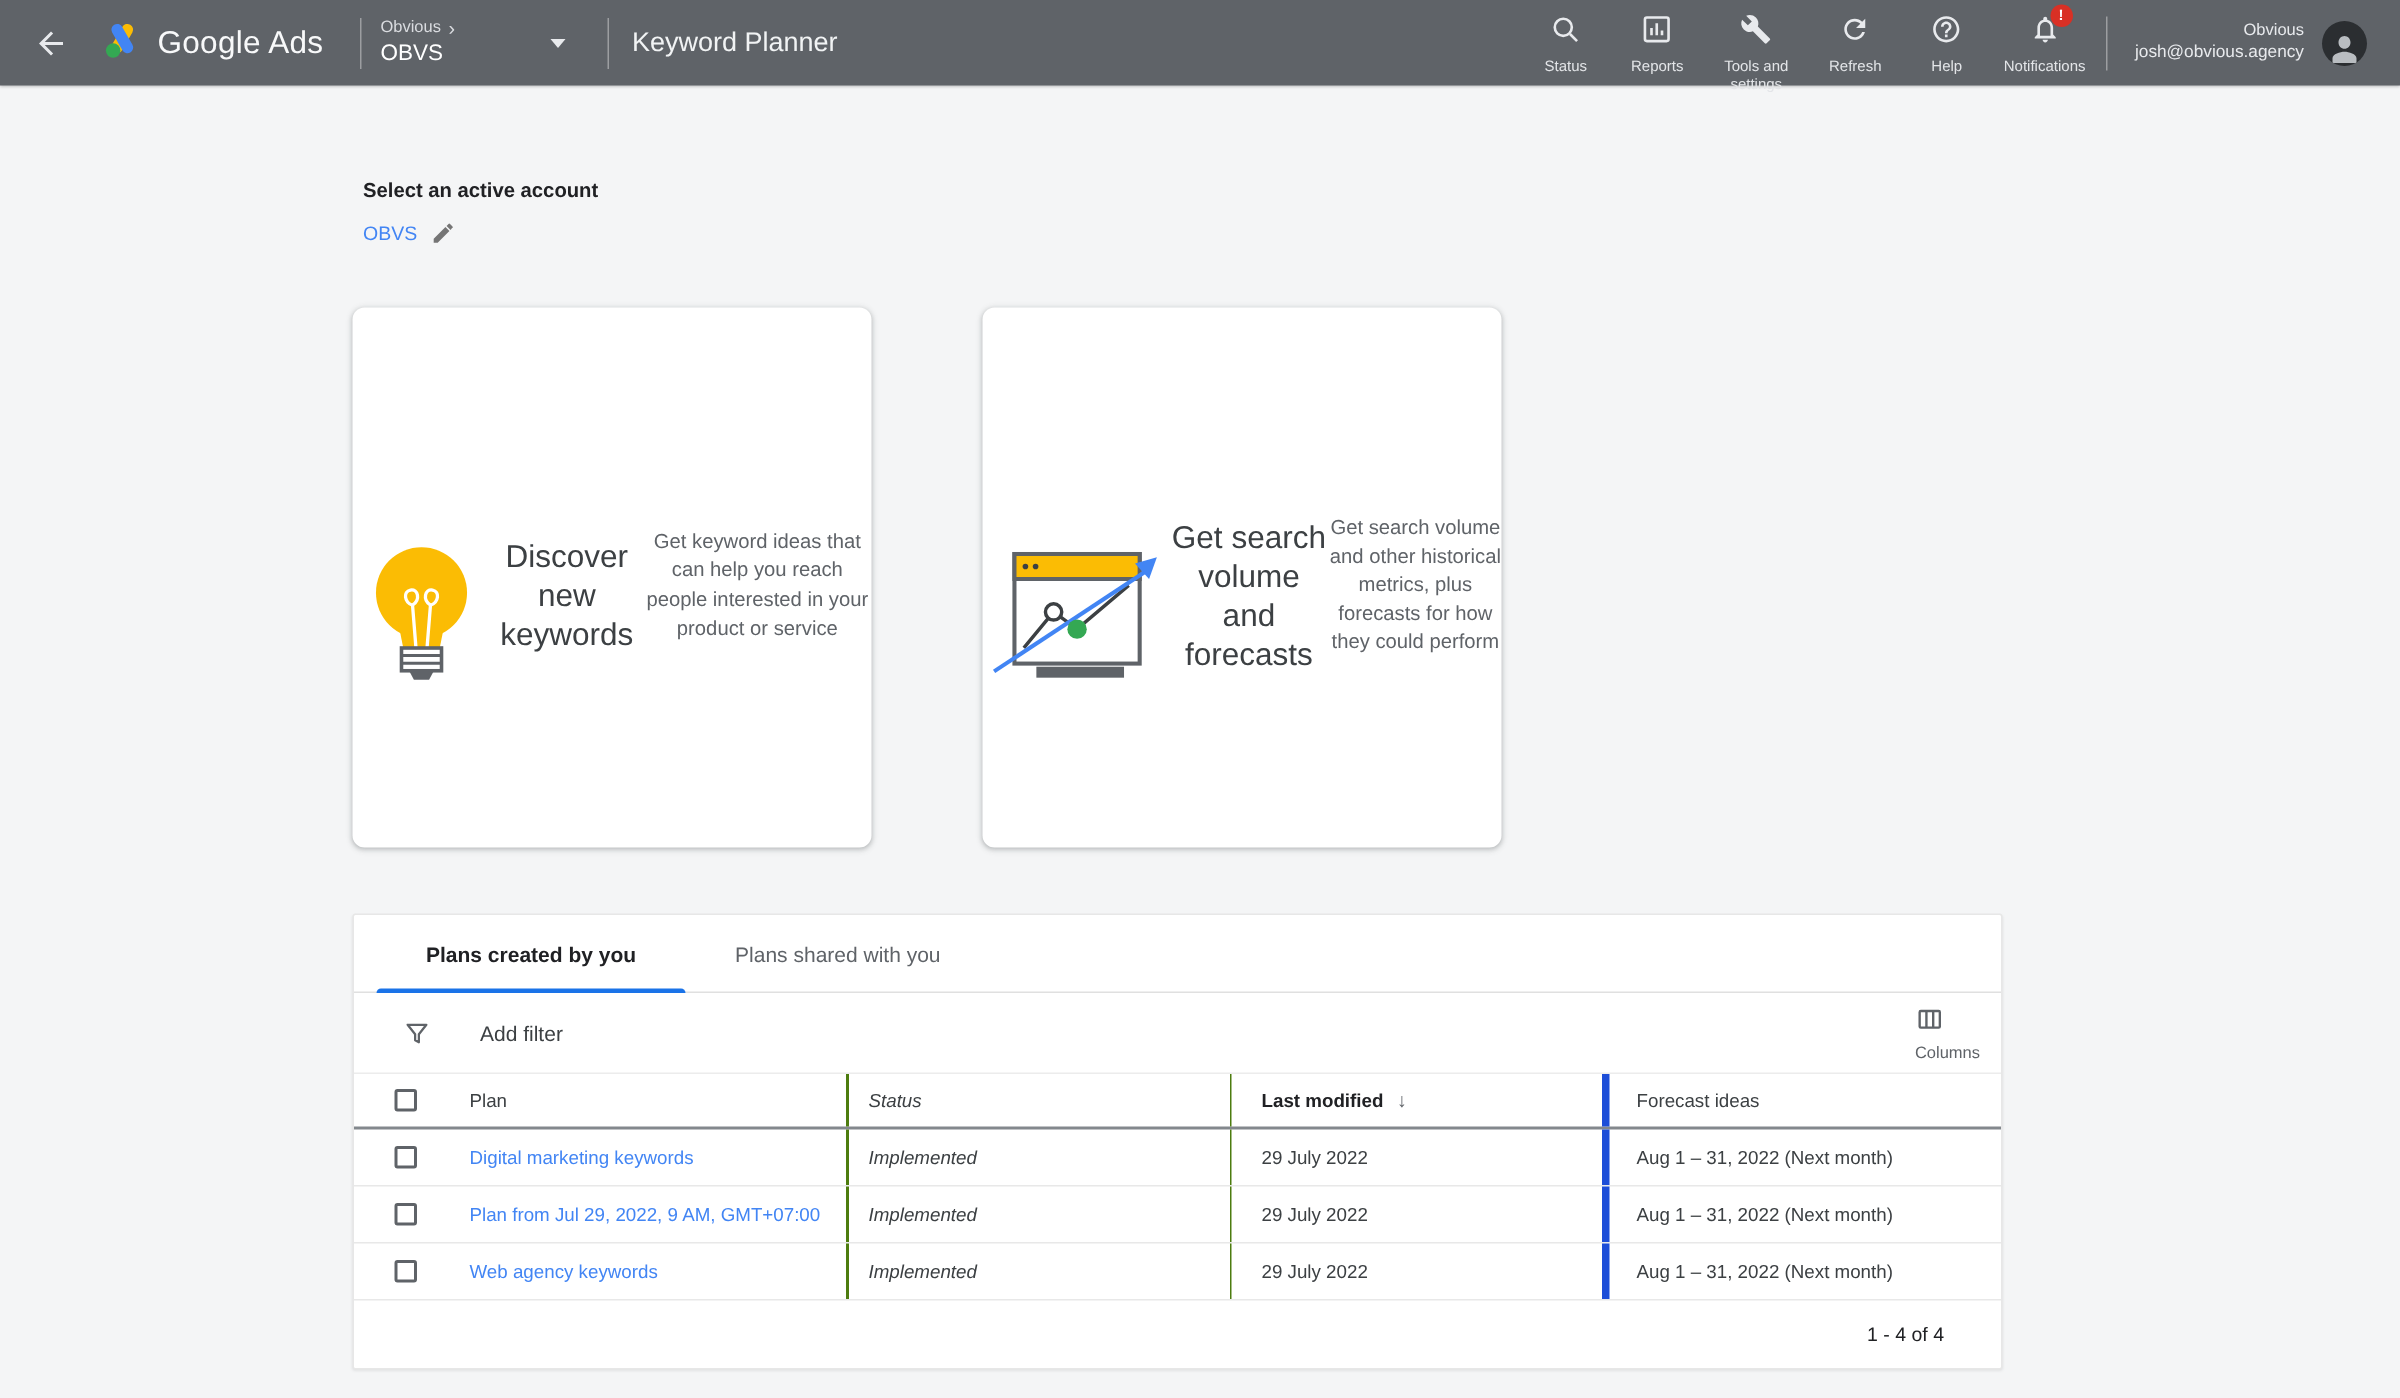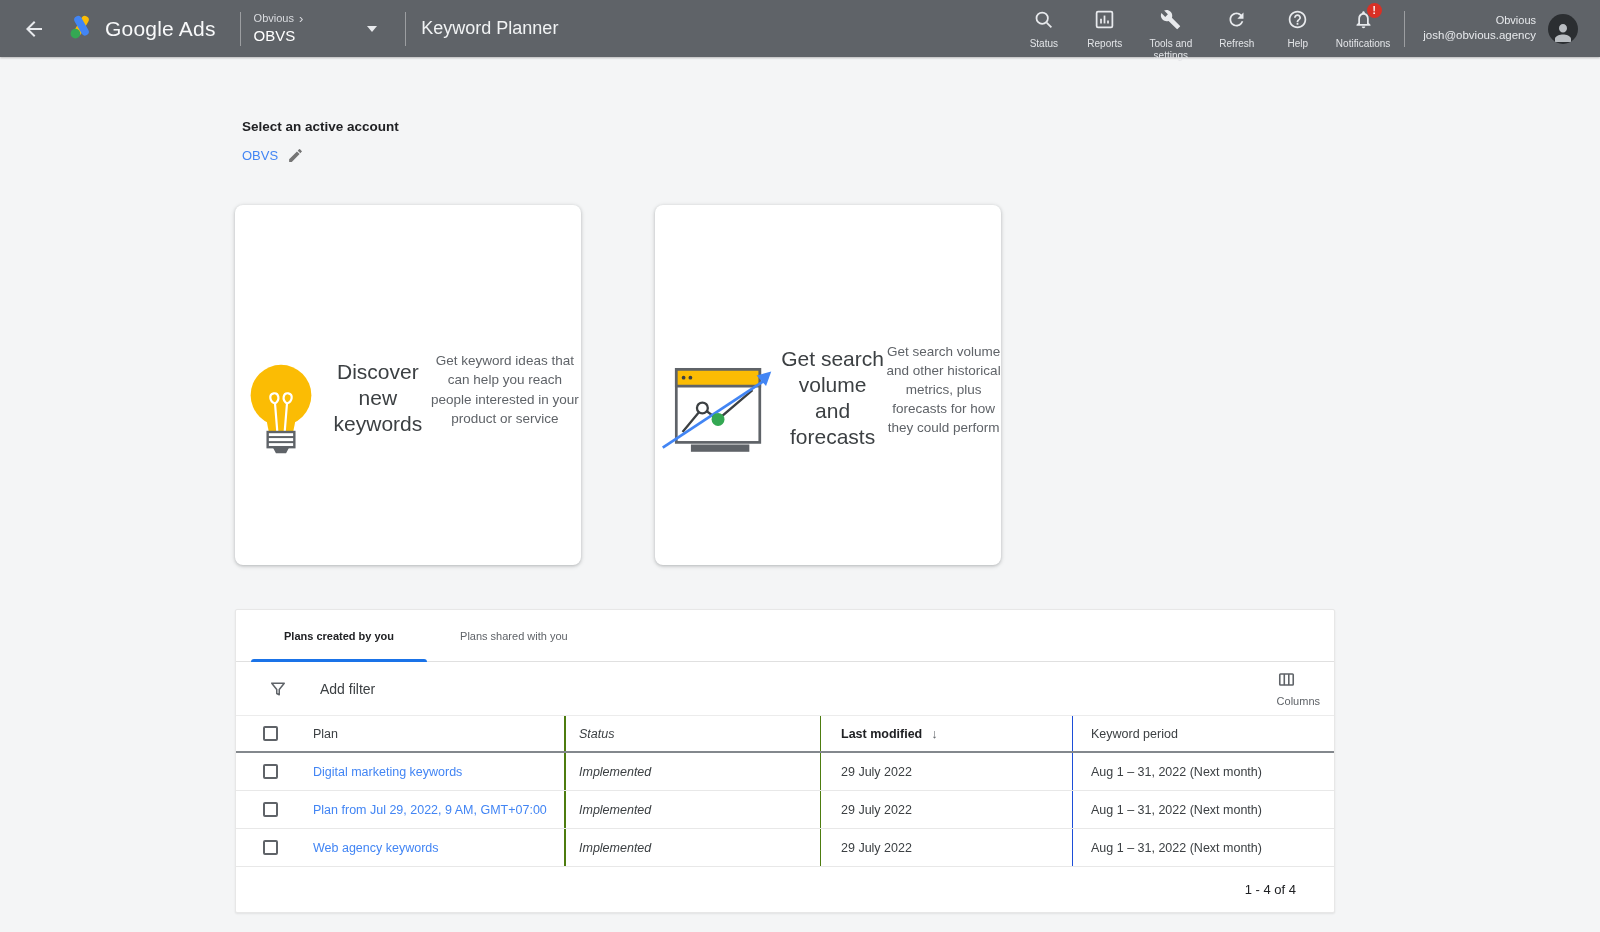--- a/index.html
+++ b/index.html
@@ -51,41 +51,41 @@
     box-shadow:0 1px 3px rgba(60,64,67,.25), 0 1px 4px 1px rgba(60,64,67,.1);
     display:flex; flex-direction:row; align-items:center; text-align:center; cursor:pointer; }
   .card-icon { margin-top:48px; height:96px; display:flex; align-items:center; justify-content:center; }
   .card-title { margin-top:26px; font-size:21px; color:#3c4043; max-width:250px; line-height:1.25; }
   .card-desc { margin-top:9px; font-size:13.5px; color:#5f6368; line-height:1.42; width:330px; }
 
   
   .panel { margin:44px 0 0 0; width:1100px; background:#fff; border:1px solid #e7e7e7; border-radius:2px;
     box-shadow:0 1px 2px rgba(0,0,0,.08); }
   .tabs { display:flex; padding-left:15px; height:52px; border-bottom:1px solid #e0e0e0; }
-  .tab { padding:0 33px; display:flex; align-items:center; font-size:11px; color:#5f6368; position:relative; cursor:pointer; }
+  .tab { padding:0 33px; display:flex; align-items:center; font-size:14px; color:#5f6368; position:relative; cursor:pointer; }
   .tab.active { color:#202124; font-weight:bold; }
   .tab.active::after { content:""; position:absolute; left:0; right:0; bottom:-1px; height:3px;
     background:#1a73e8; border-radius:3px 3px 0 0; }
 
   .filter-row { height:54px; display:flex; align-items:center; border-bottom:1px solid #ececec; }
   .funnel { width:20px; height:20px; margin-left:32px; color:#5f6368; cursor:pointer; }
   .add-filter { margin-left:32px; font-size:14px; color:#3c4043; cursor:pointer;text-align:right; }
   .columns-btn { margin-left:auto; margin-right:14px; display:flex; flex-direction:column; align-items:flex-start;
     gap:2px; color:#5f6368; cursor:pointer; }
   .columns-btn svg { width:19px; height:19px; }
   .columns-label { font-size:11px; }
 
   .trow { display:grid; grid-template-columns:55px 275px 255px 252px 1fr; }
   .thead { height:37px; border-bottom:2px solid #83888d; }
   .tbody-row { height:38px; border-bottom:1px solid #e8e8e8; }
   .cell { display:flex; align-items:center; font-size:12.5px; color:#3c4043; overflow:hidden; white-space:nowrap; }
   .c1 { padding-left:27px; }
   .c2 { padding-left:22px; border-right:2px solid #4d7c0f; }
   .c3 { padding-left:13px; border-right:1px solid #4d7c0f;font-style:italic; }
-  .c4 { padding-left:20px; border-right:1px solid #1d4ed8;text-align:center; }
+  .c4 { padding-left:20px; border-right:5px solid #1d4ed8;text-align:center; }
   .c5 { padding-left:18px; }
   .sort-arrow { margin-left:9px; font-size:13px; color:#5f6368; font-weight:normal; }
   .th-sorted { font-weight:bold; color:#202124; }
   .cb { width:15px; height:15px; border:2px solid #5f6368; border-radius:2px; background:#fff; cursor:pointer; flex:none; }
   .plan-link { color:#4285f4; text-decoration:none; cursor:pointer; }
   .tfoot { height:45px; display:flex; align-items:center; justify-content:flex-end; padding-right:38px;
     font-size:13px; color:#202124; }
 </style>
 </head>
 <body>
@@ -276,21 +276,21 @@
     <div class="trow thead">
       <div class="cell c1">
           <span class="cb"></span>
         </div>
       <div class="cell c2">Plan</div>
       <div class="cell c3">Status</div>
       <div class="cell c4 th-sorted">
         <span>Last modified</span>
         <span class="sort-arrow">↓</span>
       </div>
-      <div class="cell c5">Keyword period</div>
+      <div class="cell c5">Forecast ideas</div>
     </div>
 
 
     <div class="trow tbody-row">
       <div class="cell c1">
           <span class="cb"></span>
         </div>
       <div class="cell c2">
           <a class="plan-link">Digital marketing keywords</a>
         </div>

